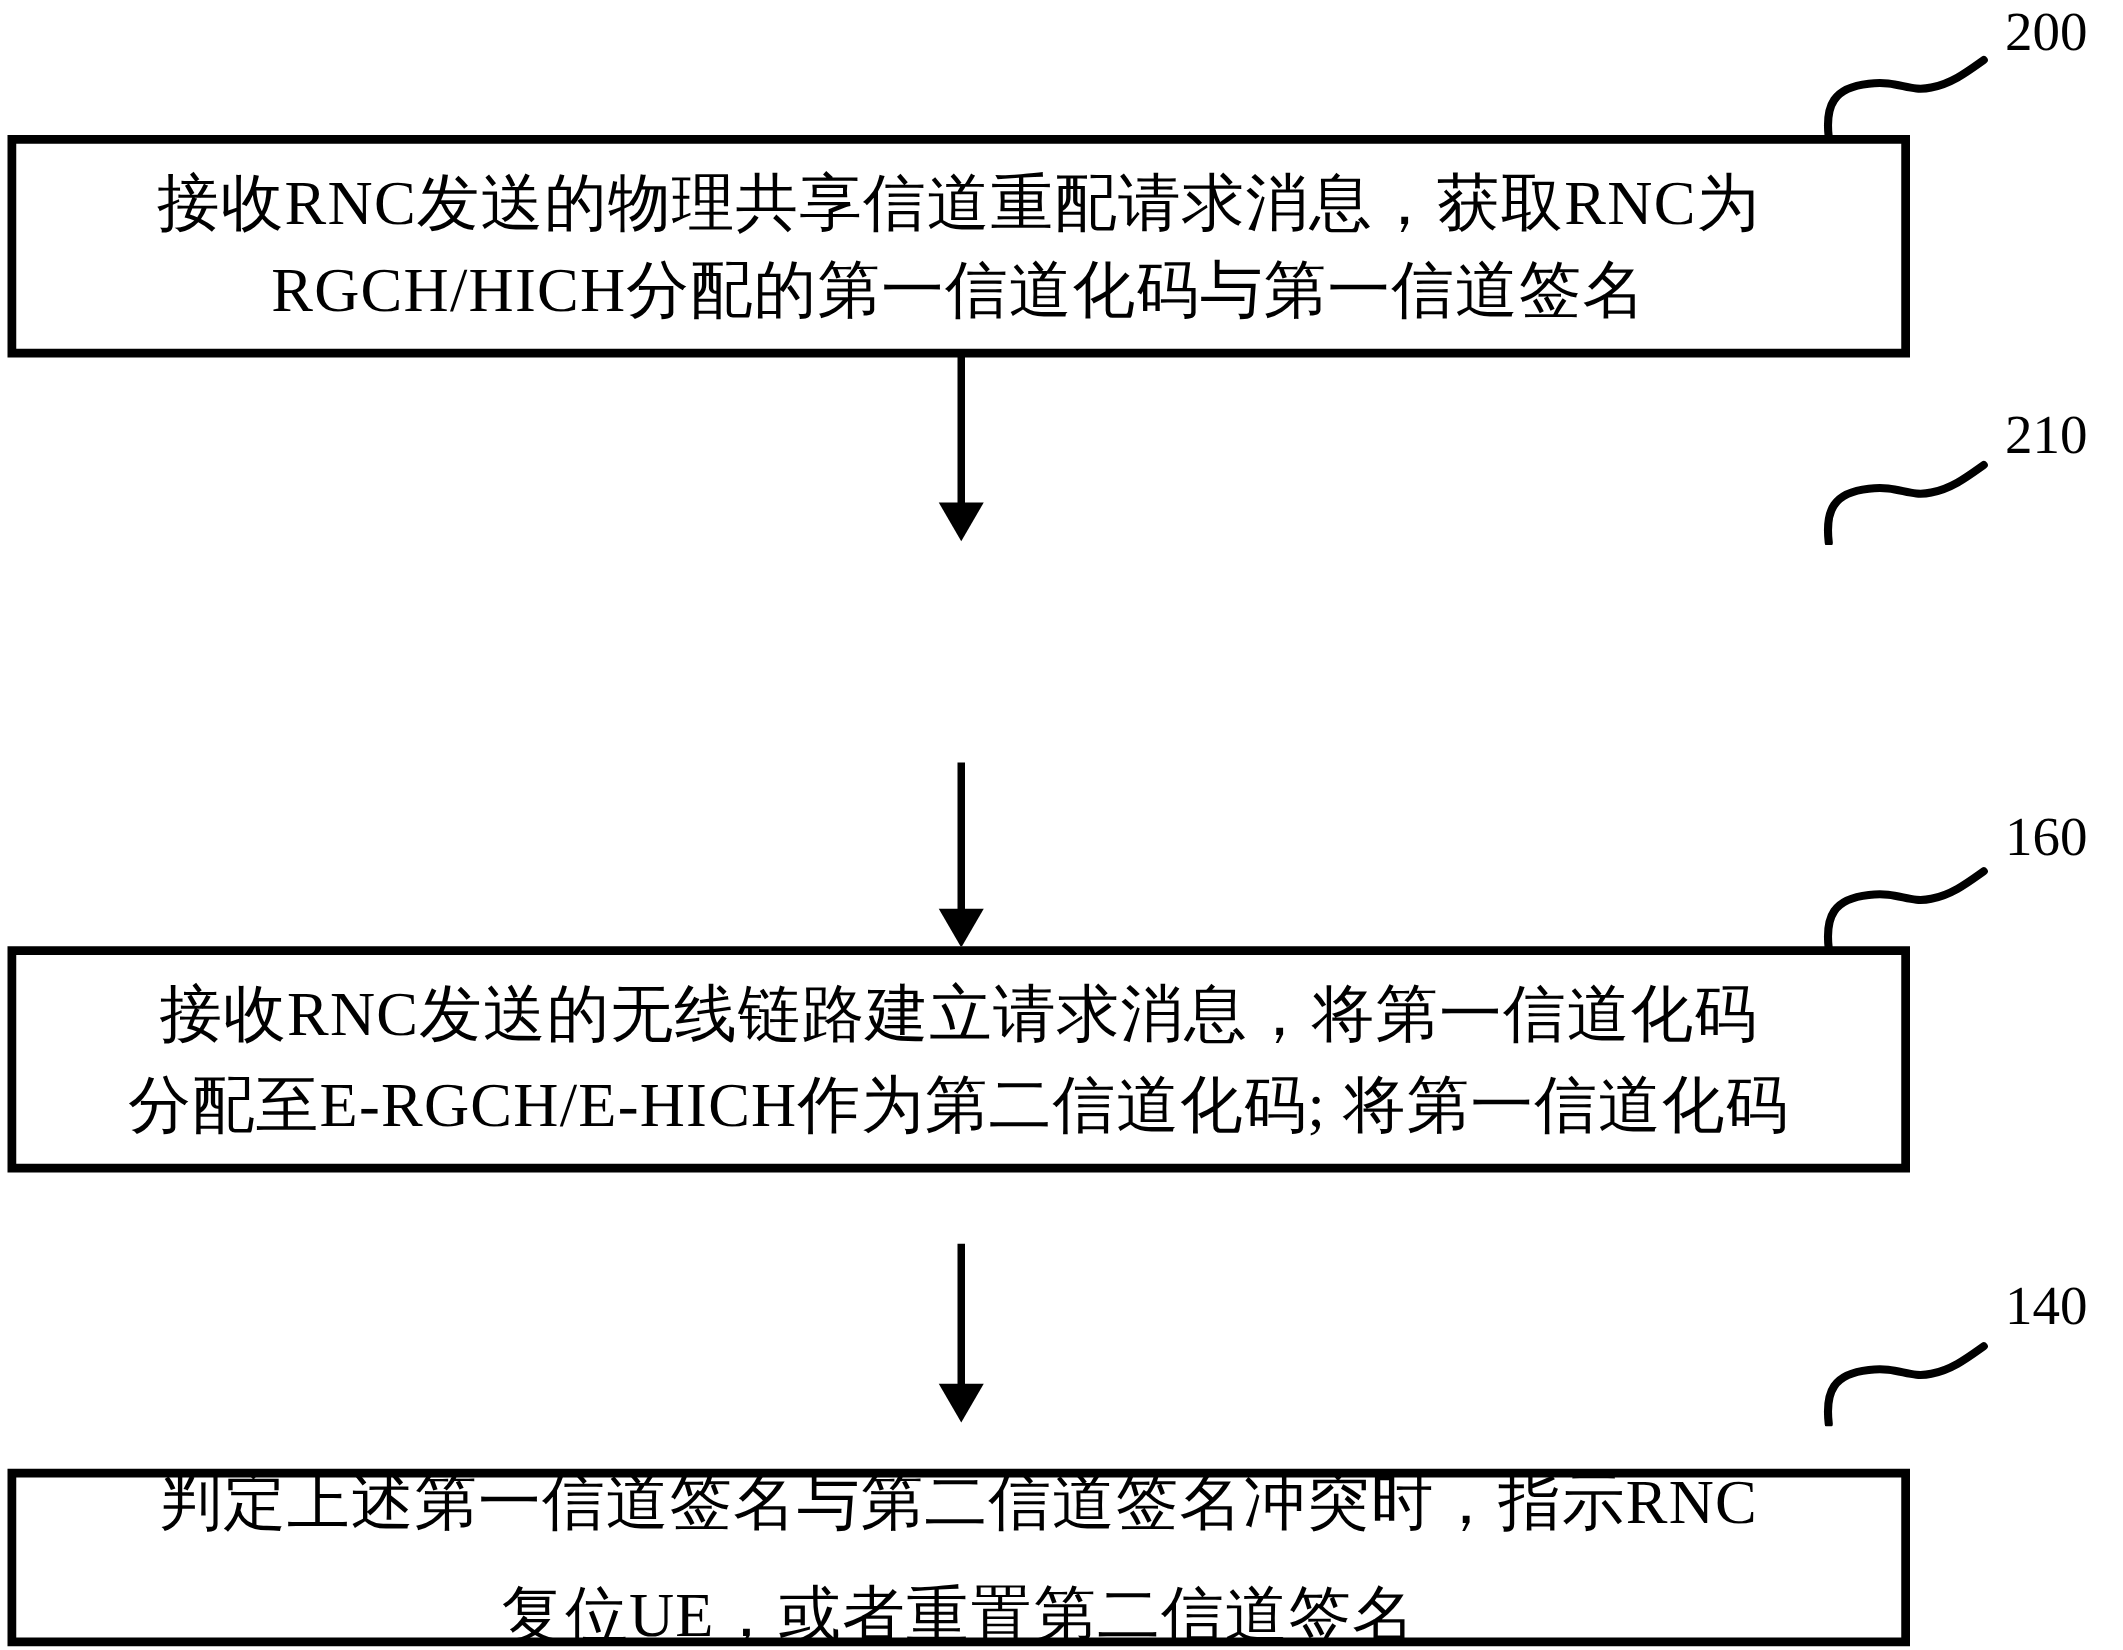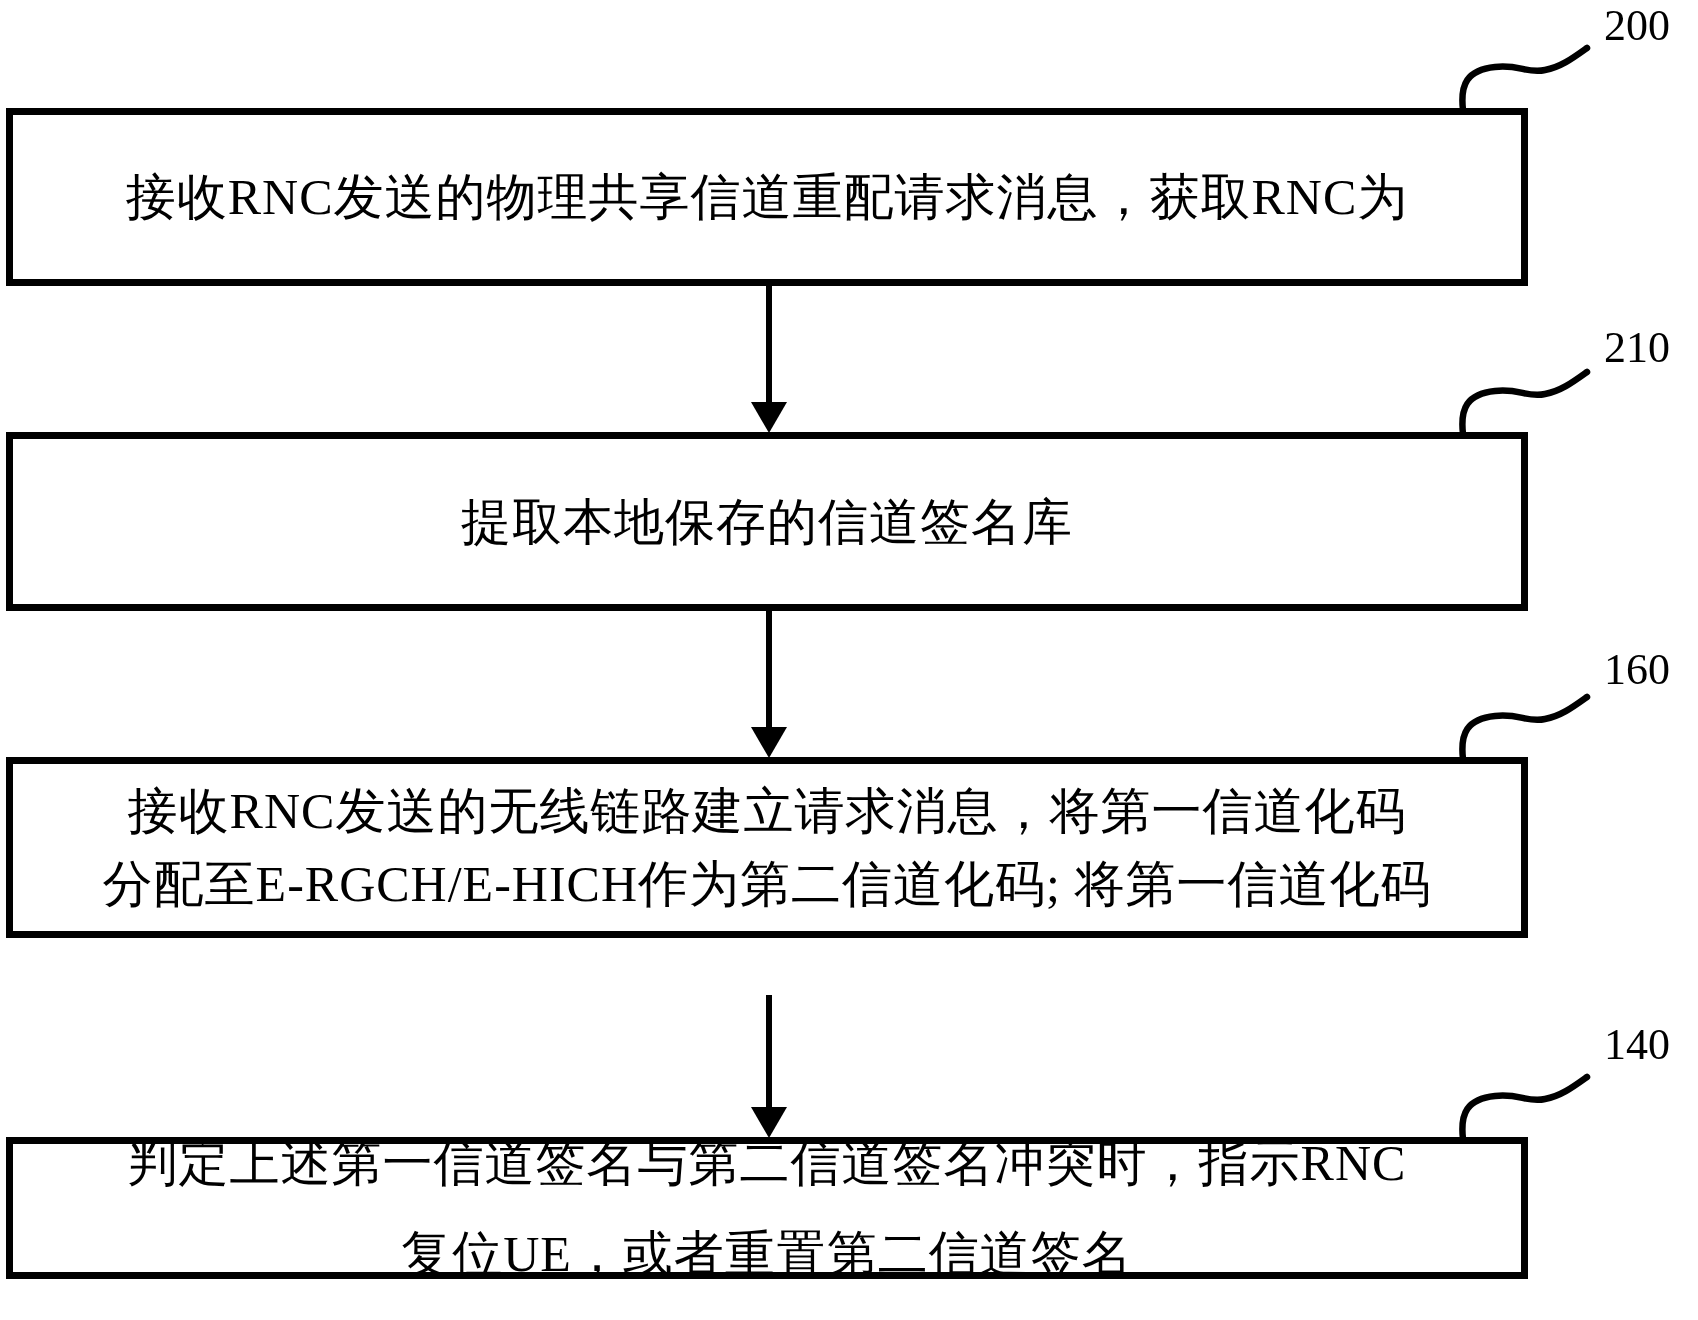--- a/index.html
+++ b/index.html
@@ -28,21 +28,21 @@
     font-size: 50px;
     line-height: 70px;
     white-space: nowrap;
     text-align: center;
     letter-spacing: 1px;
   }
   .b1 { top: 108px;  height: 178px; }
   .b2 { top: 432px;  height: 179px; }
   .b3 { top: 757px;  height: 181px; }
   .b3 .line { line-height: 73px; }
-  .b4 { top: 1137px; height: 142px; gap: 21px; }
+  .b4 { top: 1175px; height: 142px; gap: 21px; }
 
   .arrow {
     position: absolute;
     left: 750px;
     width: 37px;
     display: flex;
     flex-direction: column;
     align-items: center;
   }
   .a1 { top: 285px; height: 148px; }
@@ -74,30 +74,28 @@
   .l3 { top: 648px; }
   .l4 { top: 1023px; }
 </style>
 </head>
 <body>
 
 <div class="canvas">
 
   <div class="flow-box b1">
     <div class="line">接收RNC发送的物理共享信道重配请求消息，获取RNC为</div>
+    <div class="line">RGCH/HICH分配的第一信道化码与第一信道签名</div>
   </div>
 
   <div class="arrow a1">
     <div class="shaft"></div>
     <div class="head"></div>
   </div>
 
-  <div class="flow-box b2">
-    <div class="line">提取本地保存的信道签名库</div>
-  </div>
 
   <div class="arrow a2">
     <div class="shaft"></div>
     <div class="head"></div>
   </div>
 
   <div class="flow-box b3">
     <div class="line">接收RNC发送的无线链路建立请求消息，将第一信道化码</div>
     <div class="line">分配至E-RGCH/E-HICH作为第二信道化码; 将第一信道化码</div>
   </div>

